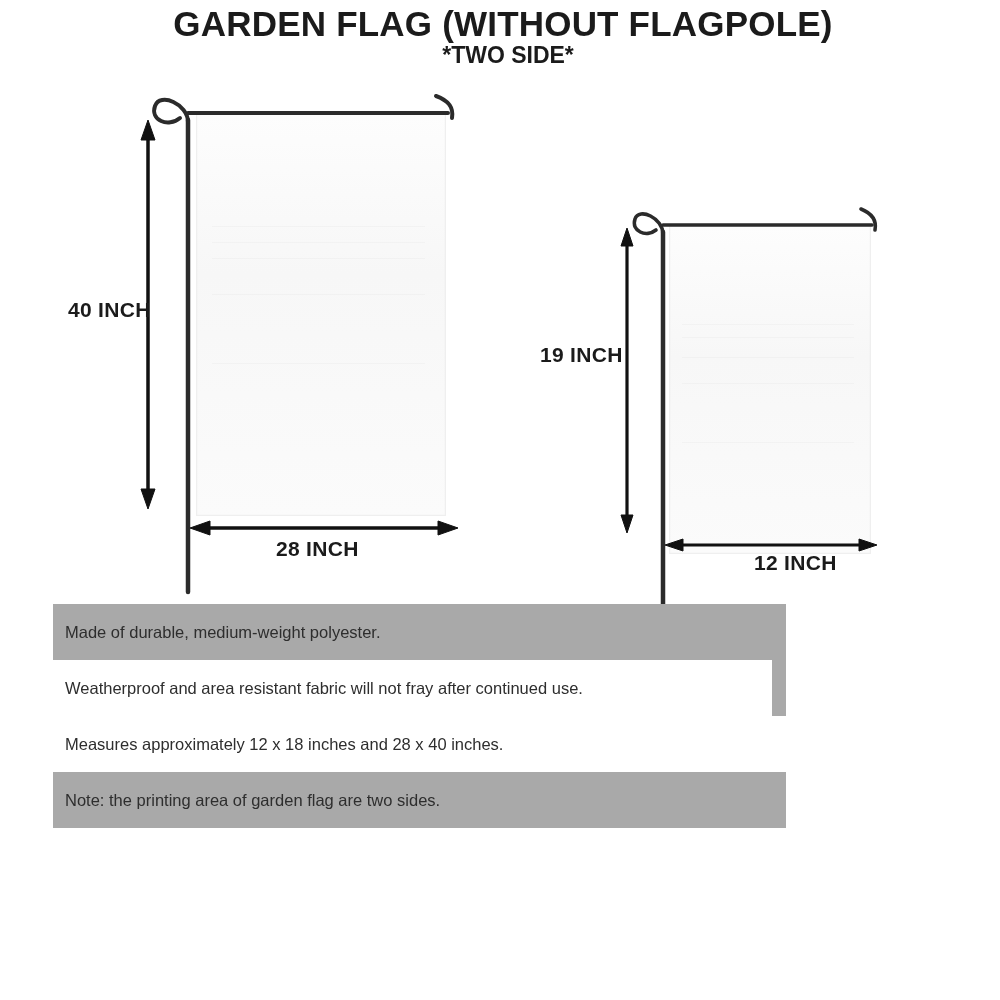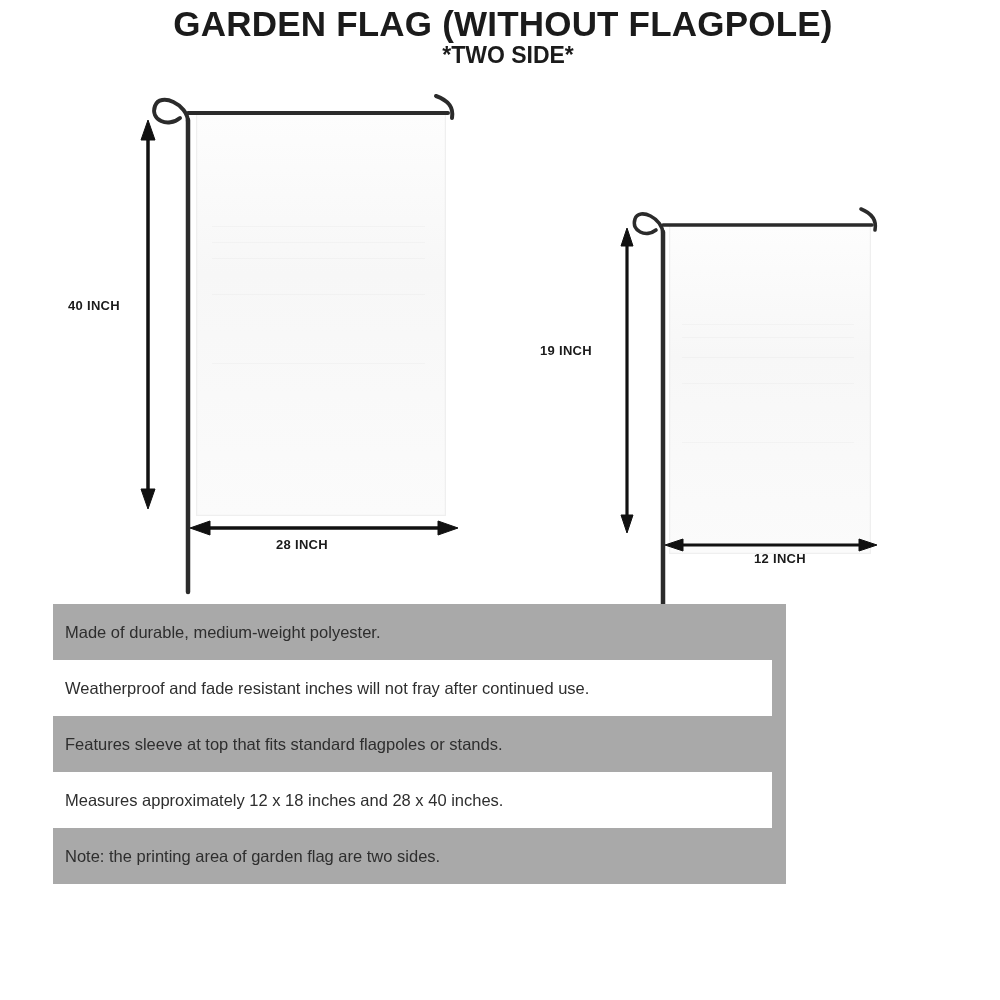--- a/index.html
+++ b/index.html
@@ -104,21 +104,21 @@
     right: 0;
     width: 14px;
     background: #a9a9a9;
   }
 
   
   .dim-label {
     position: absolute;
     font-weight: bold;
     color: #1b1b1b;
-    font-size: 13px;
+    font-size: 21px;
     letter-spacing: 0.3px;
     white-space: nowrap;
   }
   .lbl-40 { left: 68px; top: 298px; }
   .lbl-28 { left: 276px; top: 537px; }
   .lbl-18 { left: 540px; top: 343px; }
   .lbl-12 { left: 754px; top: 551px; }
 
   svg.overlay {
     position: absolute;
@@ -202,24 +202,21 @@
   <div class="dim-label lbl-40">40 INCH</div>
   <div class="dim-label lbl-28">28 INCH</div>
   <div class="dim-label lbl-18">19 INCH</div>
   <div class="dim-label lbl-12">12 INCH</div>
 
   <div class="features">
     <div class="feature-row shaded">
       <span>Made of durable, medium-weight polyester.</span>
     </div>
     <div class="feature-row plain">
-      <span>Weatherproof and fade resistant inches will not fray after continued use.</span>
-    </div>
-    <div class="feature-row shaded">
-      <span>Features sleeve at top that fits standard flagpoles or stands.</span>
+      <span>Weatherproof and area resistant fabric will not fray after continued use.</span>
     </div>
     <div class="feature-row plain">
       <span>Measures approximately 12 x 18 inches and 28 x 40 inches.</span>
     </div>
     <div class="feature-row shaded">
       <span>Note: the printing area of garden flag are two sides.</span>
     </div>
   </div>
 
   <div class="grey-band" style="left:772px; top:660px; width:14px; height:56px;"></div>

